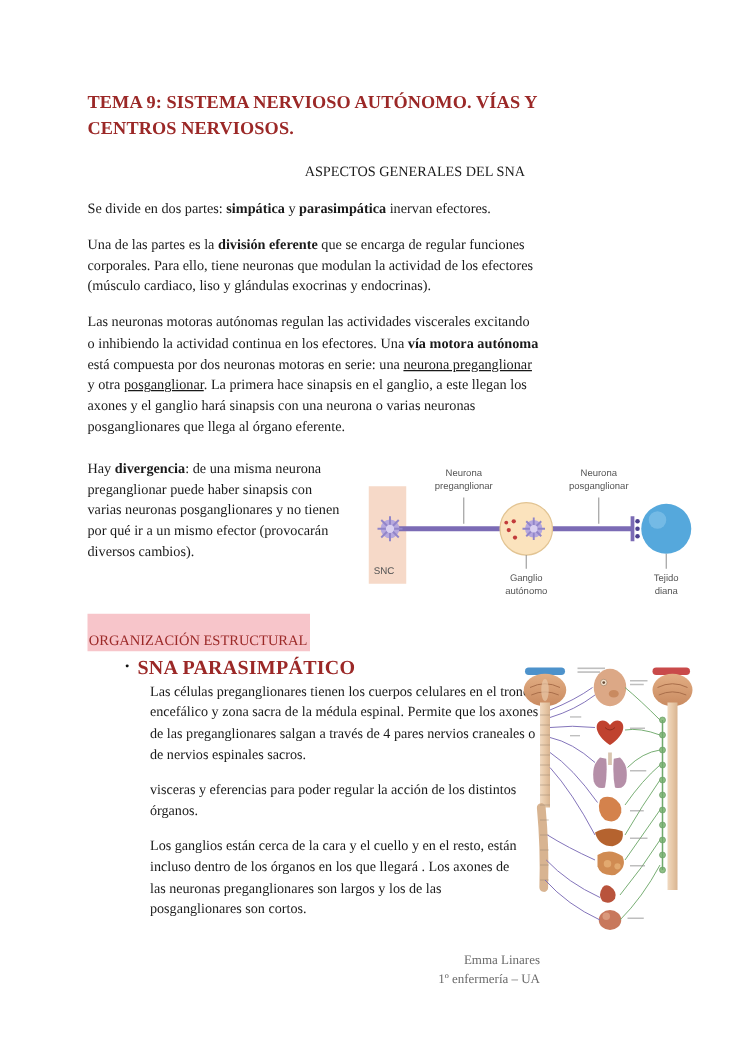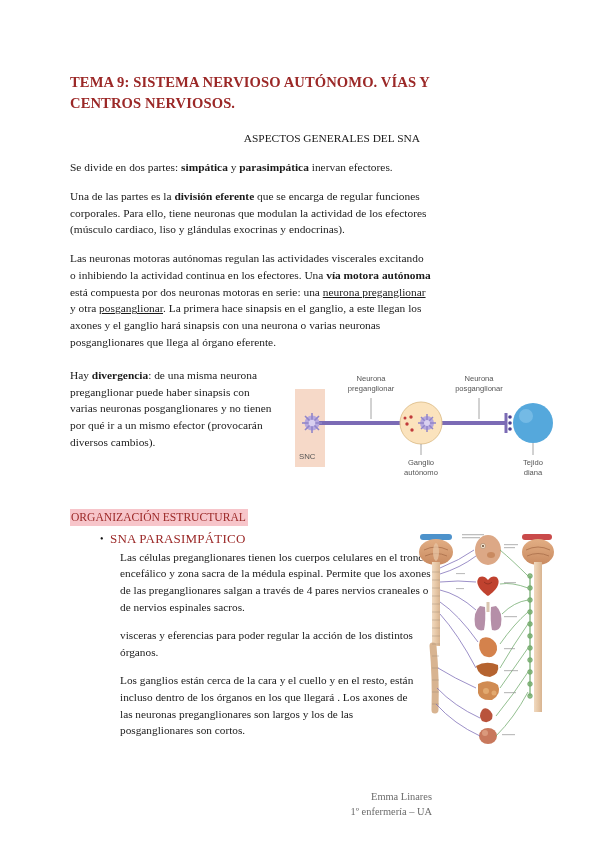--- a/index.html
+++ b/index.html
@@ -77,44 +77,44 @@
     position: relative;
     width: 262px;
     height: 118px;
     flex: 0 0 262px;
     margin-top: 4px;
   }
   .neuron-fig svg { display: block; }
 
   
   .section-head {
-    margin: 20px 0 3px 0;
+    margin: 2px 0 3px 0;
     font-size: 11.6px;
     color: #9B2827;
     display: inline-block;
     background: #F7C5CA;
-    padding: 1px 2px 1px 1px;
+    padding: 14px 2px 1px 1px;
     line-height: 1.3;
   }
 
   .bullet-row {
     display: flex;
     align-items: flex-start;
     margin: 2px 0 2px 30px;
   }
   .bullet-dot {
     width: 10px;
     font-size: 10px;
     line-height: 1.5;
     color: #111;
     flex: 0 0 10px;
   }
   .bullet-label {
-    font-size: 13px;
-    font-weight: normal;
+    font-size: 16px;
+    font-weight: bold;
     color: #9B2827;
     letter-spacing: 0.2px;
     text-align: right;
   }
 
   
   .indent-block {
     margin-left: 50px;
     max-width: 420px;
   }
@@ -133,21 +133,21 @@
     top: 528px;
     width: 140px;
     height: 232px;
   }
   .anatomy-fig svg { display: block; }
 
   
   .footer {
     position: absolute;
     right: 60px;
-    bottom: 28px;
+    bottom: 56px;
     text-align: right;
     font-size: 10.4px;
     line-height: 1.5;
     color: #6b6b6b;
   }
 </style>
 </head>
 <body>
 
 <div class="page">

